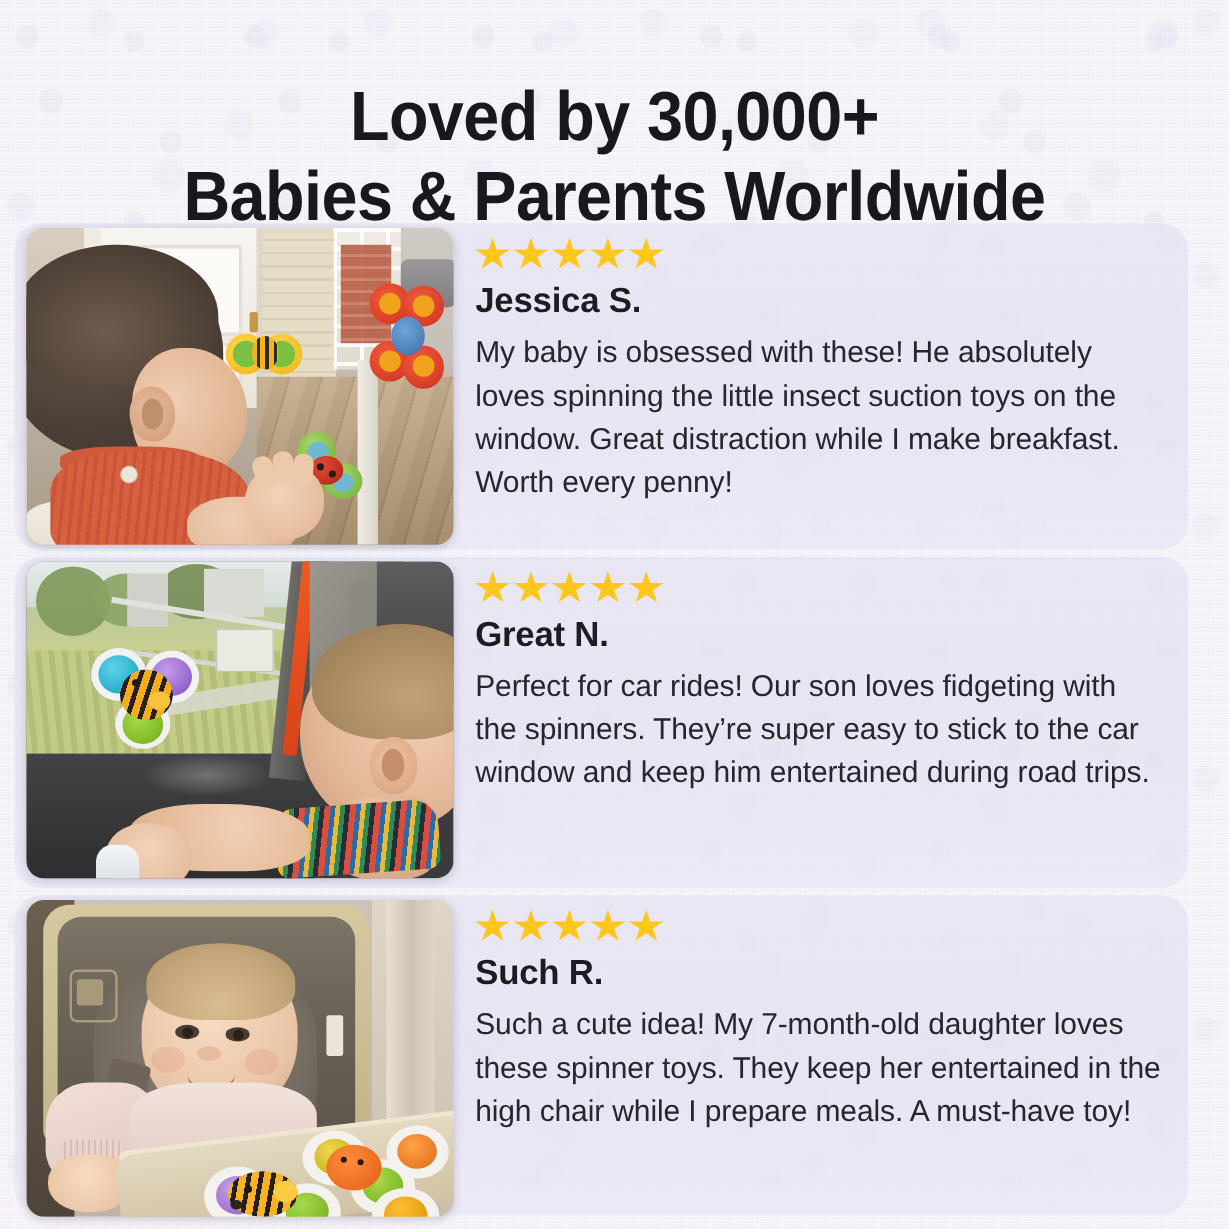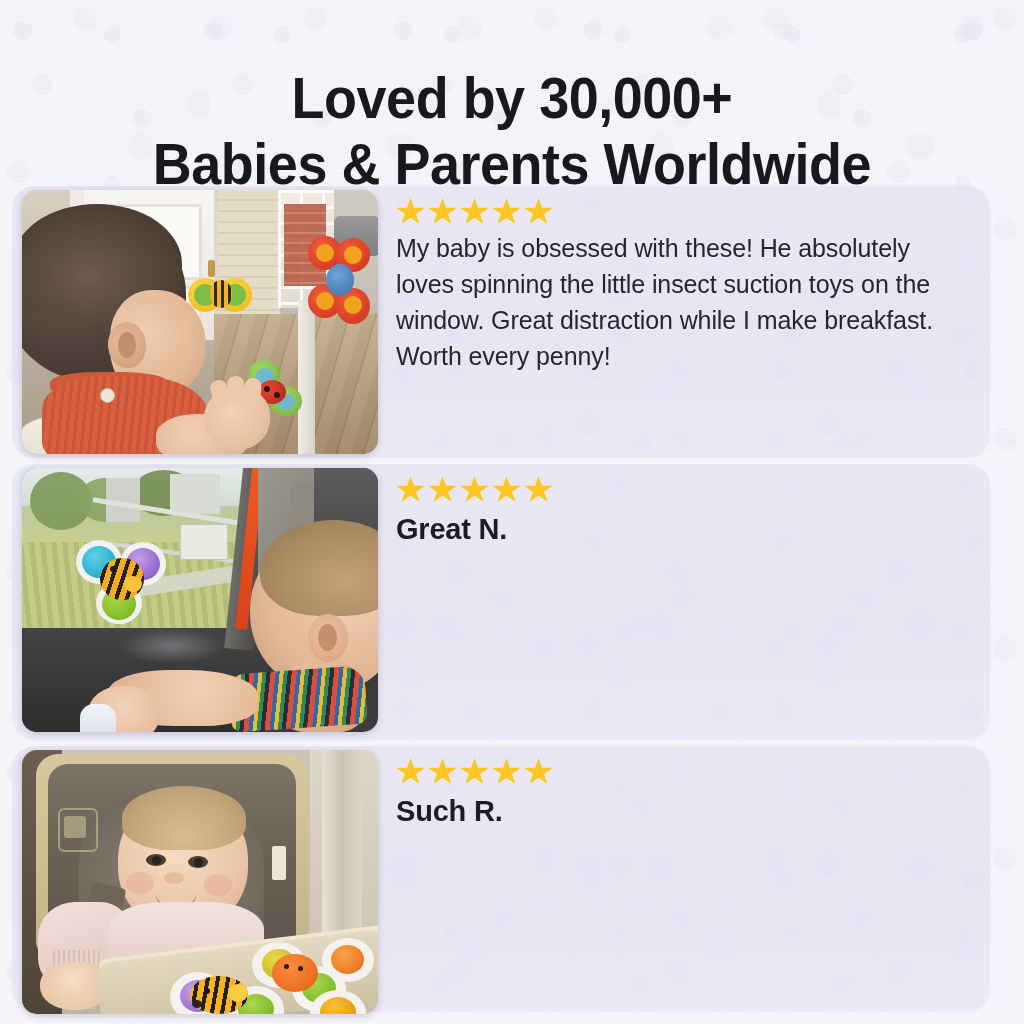--- a/index.html
+++ b/index.html
@@ -396,20 +396,21 @@
       <div class="p1-finger" style="left:206px;top:186px;transform:rotate(-8deg);"></div>
       <div class="p1-finger" style="left:222px;top:188px;transform:rotate(4deg);"></div>
     </div>
   </div>
 
   <div class="review-body">
     <div class="stars">
       <span class="star"></span><span class="star"></span><span class="star"></span><span class="star"></span><span class="star"></span>
       <span class="sr-only">5 out of 5 stars</span>
     </div>
+    <div class="reviewer">Jessica S.</div>
     <div class="review-text">My baby is obsessed with these! He absolutely loves spinning the little insect suction toys on the window. Great distraction while I make breakfast. Worth every penny!</div>
   </div>
 </div>
 
 <div class="card" id="card-1">
   <div class="photo">
     <div class="photo-inner">
       <div class="p2-bg"></div>
       <div class="p2-outside"></div>
       <div class="p2-sky"></div>
@@ -454,20 +455,21 @@
       <div class="p2-bottle"></div>
     </div>
   </div>
 
   <div class="review-body">
     <div class="stars">
       <span class="star"></span><span class="star"></span><span class="star"></span><span class="star"></span><span class="star"></span>
       <span class="sr-only">5 out of 5 stars</span>
     </div>
     <div class="reviewer">Great N.</div>
+    <div class="review-text">Perfect for car rides! Our son loves fidgeting with the spinners. They’re super easy to stick to the car window and keep him entertained during road trips.</div>
   </div>
 </div>
 
 <div class="card" id="card-2">
   <div class="photo">
     <div class="photo-inner">
       <div class="p3-bg"></div>
       <div class="p3-wallL"></div>
       <div class="p3-wallR"></div>
       <div class="p3-curtain"></div>
@@ -525,14 +527,15 @@
       </div>
     </div>
   </div>
 
   <div class="review-body">
     <div class="stars">
       <span class="star"></span><span class="star"></span><span class="star"></span><span class="star"></span><span class="star"></span>
       <span class="sr-only">5 out of 5 stars</span>
     </div>
     <div class="reviewer">Such R.</div>
+    <div class="review-text">Such a cute idea! My 7-month-old daughter loves these spinner toys. They keep her entertained in the high chair while I prepare meals. A must-have toy!</div>
   </div>
 </div>
 
 </body></html>

